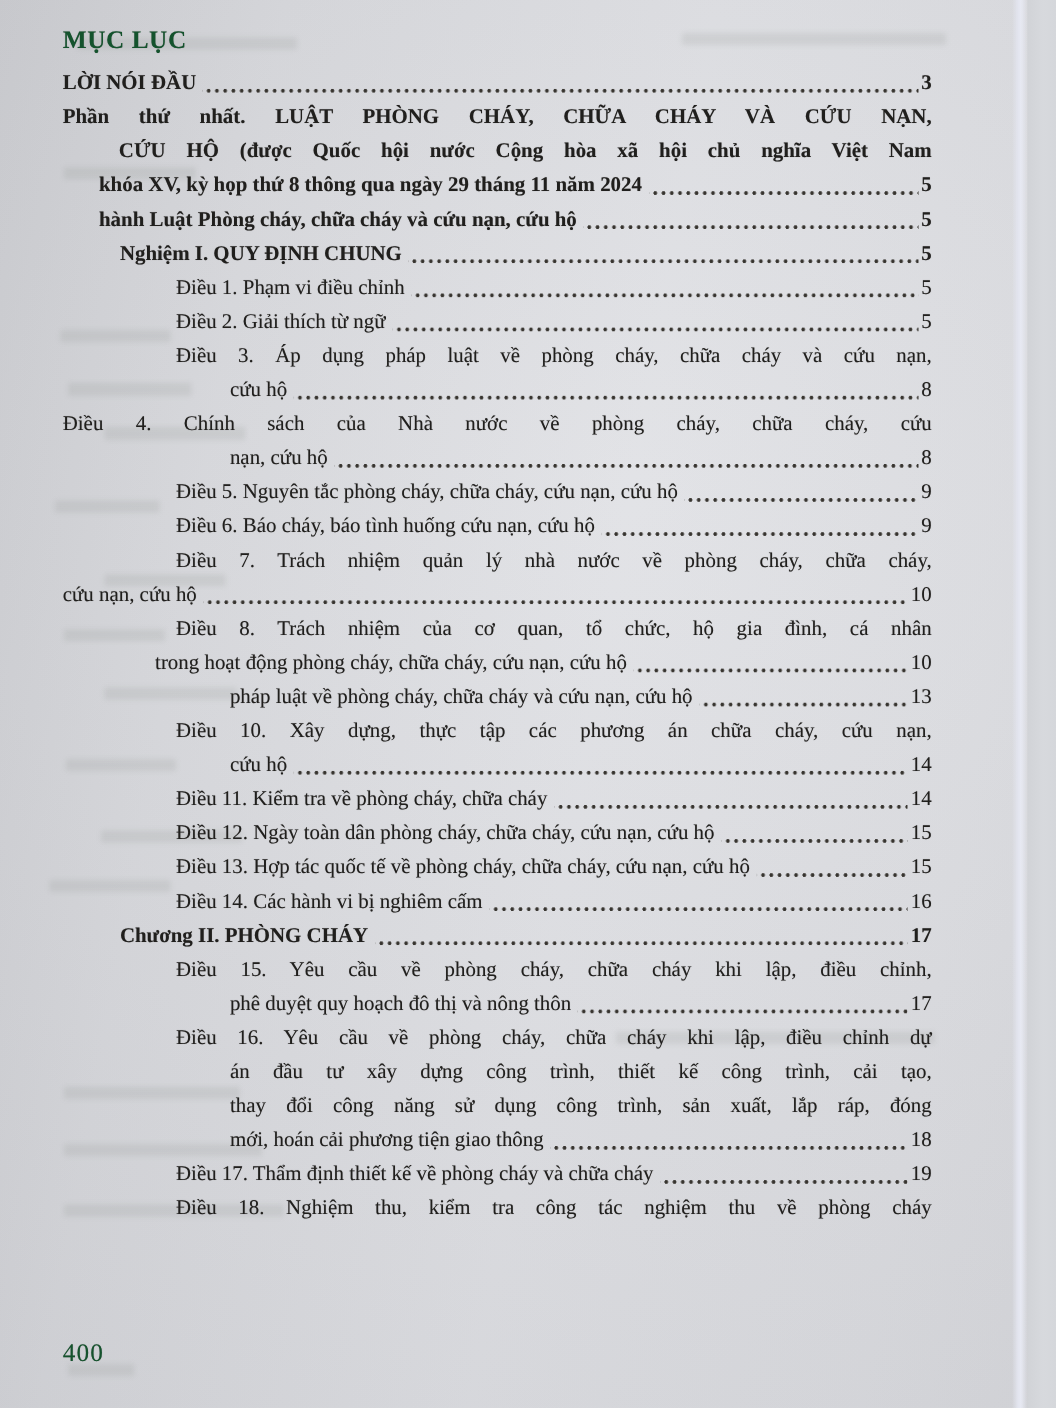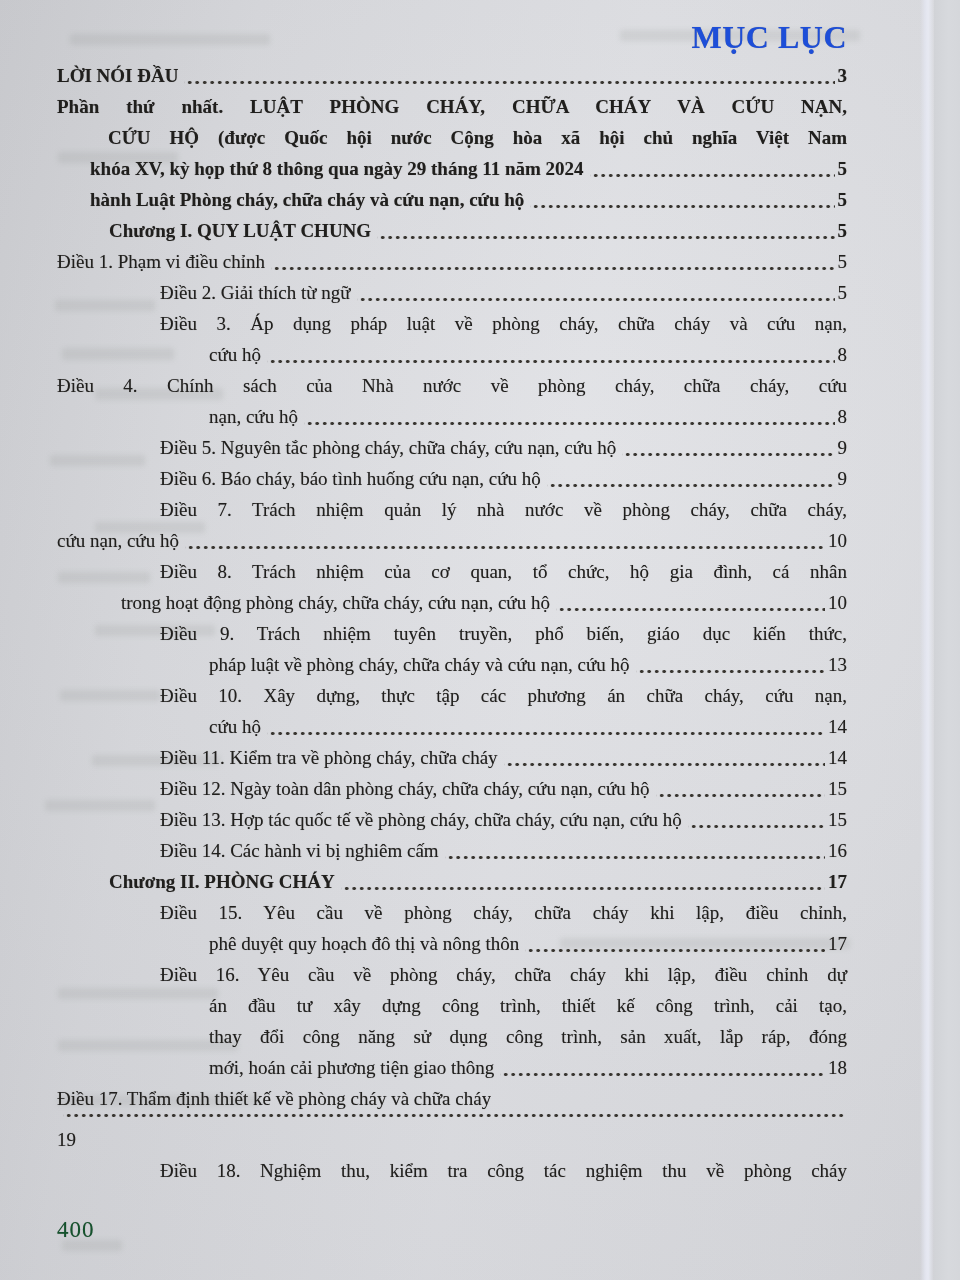--- a/index.html
+++ b/index.html
@@ -25,22 +25,22 @@
     position:absolute;top:0;bottom:0;left:934px;right:0;
     background:linear-gradient(90deg,#d1d3d7,#d7d9dd 55%,#d5d7db);
   }
   .content{
     position:absolute;left:57px;top:16px;width:790px;
     color:#201f1d;
     text-shadow:0 0 .7px rgba(35,33,30,.40);
   }
   .title{
     margin:0 0 2px 0;
-    font-size:32px;line-height:42px;font-weight:700;
-    text-align:right;letter-spacing:.5px;color:#1d4ed8;
+    font-size:23px;line-height:42px;font-weight:700;
+    text-align:left;letter-spacing:.5px;color:#14532d;
   }
   .line{font-size:19px;line-height:31px;}
   .entry.bold{font-weight:700;}
   .row{display:flex;align-items:baseline;}
   .txt{white-space:nowrap;flex:0 1 auto;overflow:hidden;}
   .leader{
     flex:1 1 10px;min-width:10px;align-self:stretch;
     margin:0 3px 0 6px;
     background-image:radial-gradient(circle at 3.7px 2.5px, #37342f 1.45px, rgba(0,0,0,0) 1.95px);
     background-size:7.5px 5px;
@@ -108,27 +108,27 @@
       </div>
       <div class="entry bold">
         <div class="line row" style="margin-left: 33px;">
           <span class="txt">hành Luật Phòng cháy, chữa cháy và cứu nạn, cứu hộ</span>
           <span class="leader"></span>
           <span class="pg">5</span>
         </div>
       </div>
       <div class="entry bold">
         <div class="line row" style="margin-left: 52px;">
-          <span class="txt">Chương I. QUY LUẬT CHUNG</span>
-          <span class="leader"></span>
-          <span class="pg">5</span>
-        </div>
-      </div>
-      <div class="entry">
-        <div class="line row" style="">
+          <span class="txt">Nghiệm I. QUY ĐỊNH CHUNG</span>
+          <span class="leader"></span>
+          <span class="pg">5</span>
+        </div>
+      </div>
+      <div class="entry">
+        <div class="line row" style="margin-left: 103px;">
           <span class="txt">Điều 1. Phạm vi điều chỉnh</span>
           <span class="leader"></span>
           <span class="pg">5</span>
         </div>
       </div>
       <div class="entry">
         <div class="line row" style="margin-left: 103px;">
           <span class="txt">Điều 2. Giải thích từ ngữ</span>
           <span class="leader"></span>
           <span class="pg">5</span>
@@ -167,28 +167,27 @@
       <div class="entry">
         <div class="line jline" style="margin-left: 103px;">Điều 7. Trách nhiệm quản lý nhà nước về phòng cháy, chữa cháy,</div>
         <div class="line row" style="">
           <span class="txt">cứu nạn, cứu hộ</span>
           <span class="leader"></span>
           <span class="pg">10</span>
         </div>
       </div>
       <div class="entry">
         <div class="line jline" style="margin-left: 103px;">Điều 8. Trách nhiệm của cơ quan, tổ chức, hộ gia đình, cá nhân</div>
-        <div class="line row" style="margin-left: 64px;">
+        <div class="line row" style="margin-left: 84px;">
           <span class="txt">trong hoạt động phòng cháy, chữa cháy, cứu nạn, cứu hộ</span>
           <span class="leader"></span>
           <span class="pg">10</span>
         </div>
       </div>
       <div class="entry">
-        <div class="line jline" style="margin-left: 103px;">Điều 9. Trách nhiệm tuyên truyền, phổ biến, giáo dục kiến thức,</div>
         <div class="line row" style="margin-left: 152px;">
           <span class="txt">pháp luật về phòng cháy, chữa cháy và cứu nạn, cứu hộ</span>
           <span class="leader"></span>
           <span class="pg">13</span>
         </div>
       </div>
       <div class="entry">
         <div class="line jline" style="margin-left: 103px;">Điều 10. Xây dựng, thực tập các phương án chữa cháy, cứu nạn,</div>
         <div class="line row" style="margin-left: 152px;">
           <span class="txt">cứu hộ</span>
@@ -243,21 +242,21 @@
         <div class="line jline" style="margin-left: 103px;">Điều 16. Yêu cầu về phòng cháy, chữa cháy khi lập, điều chỉnh dự</div>
         <div class="line jline" style="margin-left: 152px;">án đầu tư xây dựng công trình, thiết kế công trình, cải tạo,</div>
         <div class="line jline" style="margin-left: 152px;">thay đổi công năng sử dụng công trình, sản xuất, lắp ráp, đóng</div>
         <div class="line row" style="margin-left: 152px;">
           <span class="txt">mới, hoán cải phương tiện giao thông</span>
           <span class="leader"></span>
           <span class="pg">18</span>
         </div>
       </div>
       <div class="entry">
-        <div class="line row" style=" flex-direction: column;">
+        <div class="line row" style="margin-left: 103px;">
           <span class="txt">Điều 17. Thẩm định thiết kế về phòng cháy và chữa cháy</span>
           <span class="leader"></span>
           <span class="pg">19</span>
         </div>
       </div>
       <div class="entry">
         <div class="line jline" style="margin-left: 103px;">Điều 18. Nghiệm thu, kiểm tra công tác nghiệm thu về phòng cháy</div>
       </div>
     </div>
 </div>

